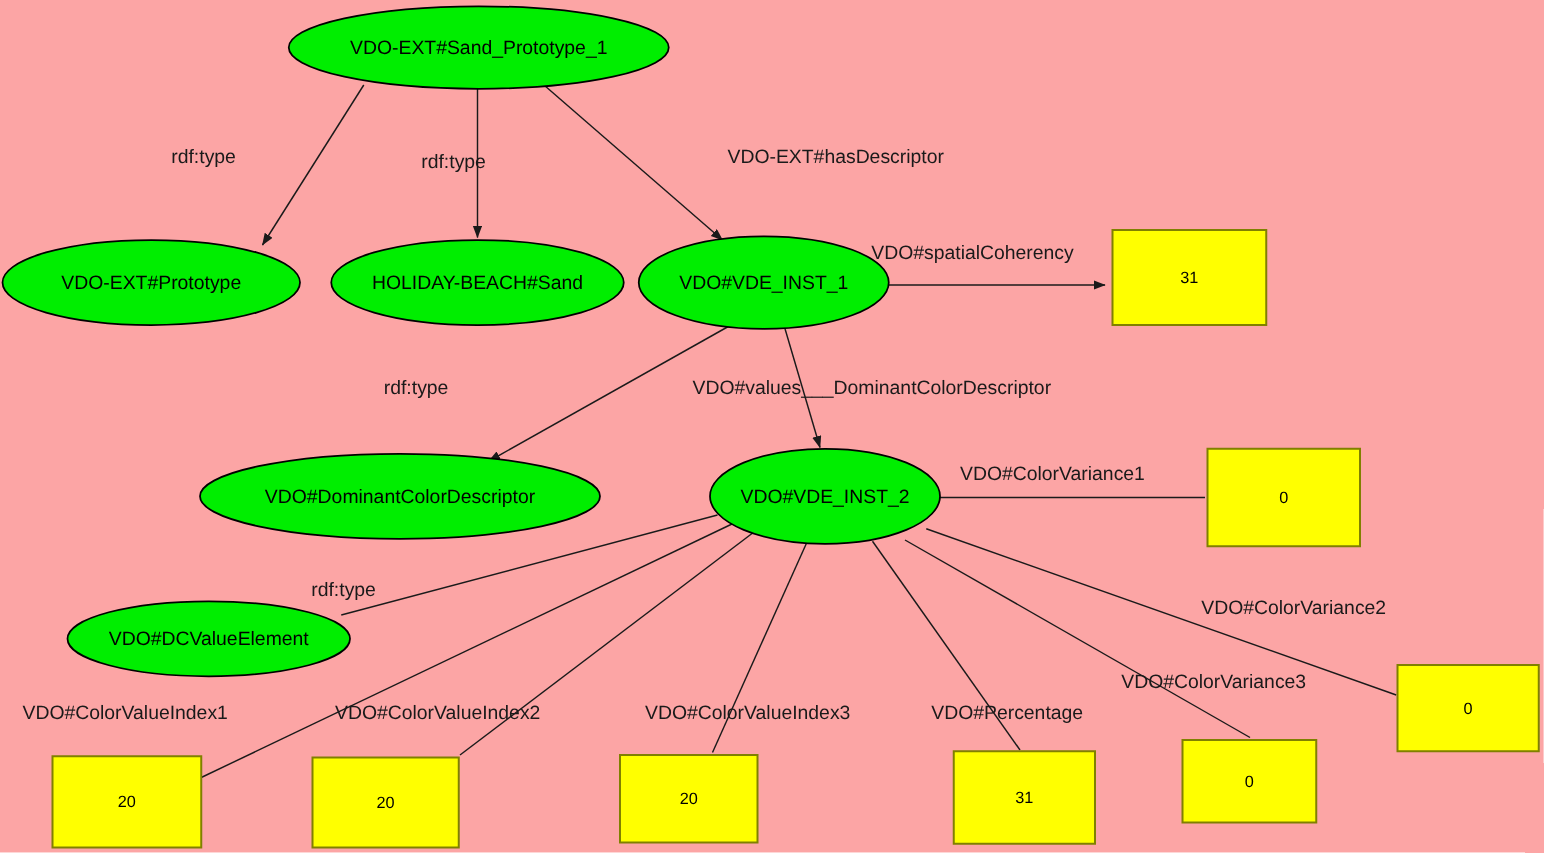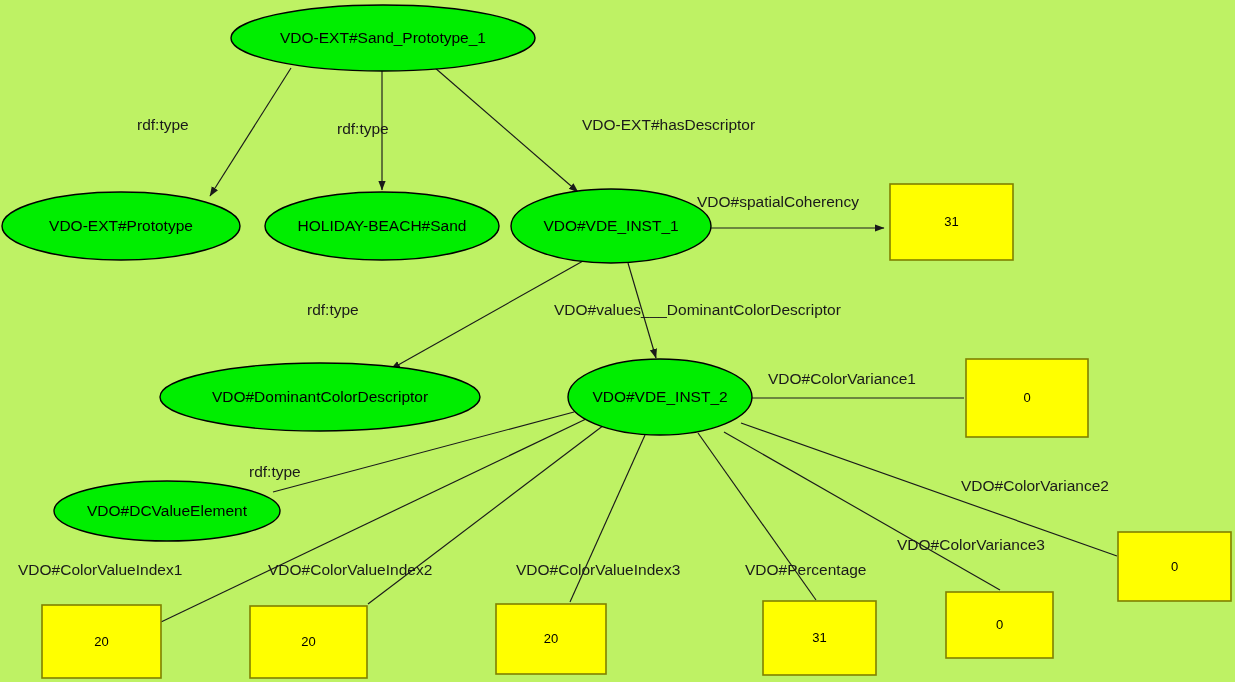--- a/index.html
+++ b/index.html
@@ -4,21 +4,21 @@
 <style>
   html, body {
     margin: 0;
     padding: 0;
     background: #ffffff;
   }
   #canvas-wrap {
     position: relative;
     width: 1235px;
     height: 682px;
-    background: #bef264;
+    background: #fca5a5;
     overflow: hidden;
   }
   svg#graph {
     display: block;
     width: 1235px;
     height: 682px;
     font-family: "Liberation Sans", sans-serif;
   }
   .node-ellipse {
     fill: #00ee00;

